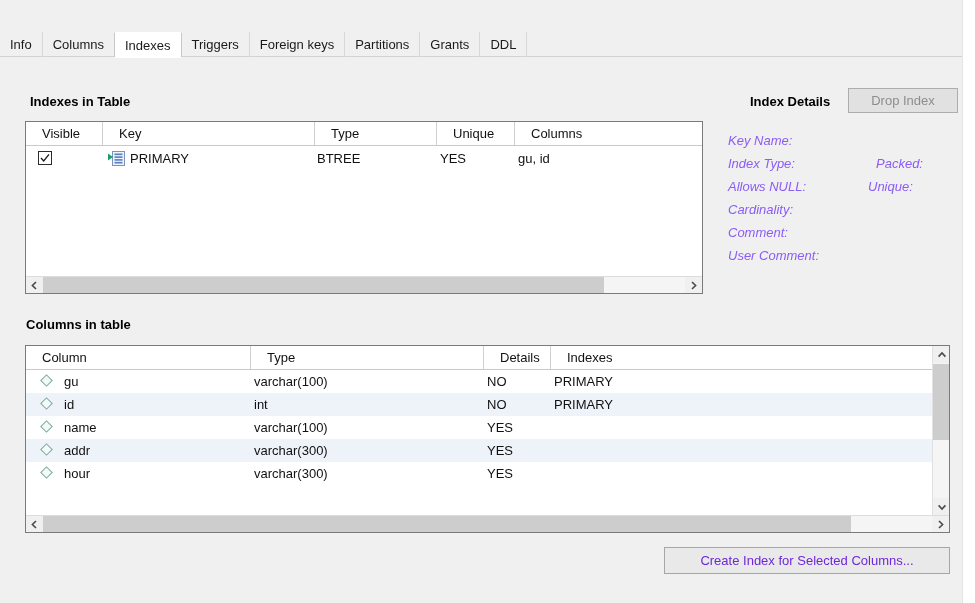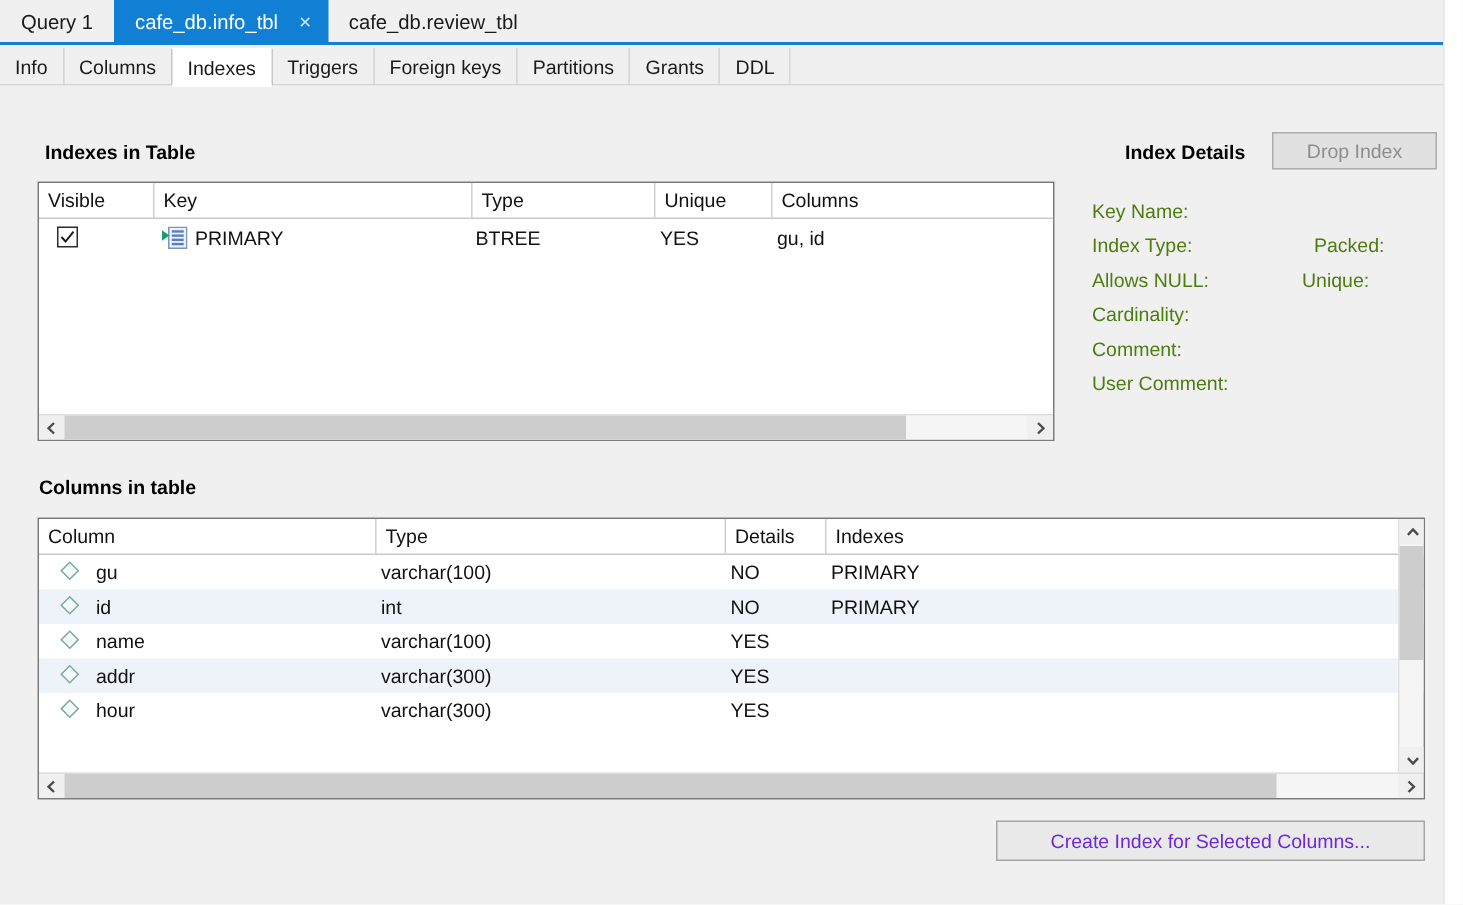--- a/index.html
+++ b/index.html
@@ -145,21 +145,21 @@
     border-bottom: 1px solid #c9c9c9;
     box-sizing: border-box;
   }
   .th {
     position: absolute;
     top: 0;
     height: 23px;
     line-height: 23px;
     font-size: 13px;
     color: #111;
-    padding-left: 6px;
+    padding-left: 16px;
     box-sizing: border-box;
     border-left: 1px solid #d0d0d0;
     white-space: nowrap;
     cursor: default;
   }
   .th.noline { border-left: none; }
 
   .row {
     position: relative;
     height: 23px;
@@ -231,23 +231,24 @@
     background: #f5f5f5;
     box-sizing: border-box;
     border-left: 1px solid #e1e1e1;
   }
   .vthumb { position: absolute; left: 0; width: 16px; background: #cdcdcd; }
 
   
   .details-label {
     position: absolute;
     font-size: 13px;
-    color: #4d7c0f;
+    color: #8b5cf6;
     white-space: nowrap;
     cursor: default;
+    font-style: italic;
   }
   .btn {
     position: absolute;
     box-sizing: border-box;
     font-family: "Liberation Sans", sans-serif;
     font-size: 13px;
     text-align: center;
     cursor: default;
     border: 1px solid #adadad;
     background: #e1e1e1;
@@ -258,32 +259,20 @@
     background: #e9e9e9;
     border: 1px solid #a6a6a6;
     color: #6d28d9;
   }
 </style>
 </head>
 <body>
 
 <div id="app">
 
-  <div class="tabstrip">
-    <div class="etab">
-      <span>Query 1</span>
-    </div>
-    <div class="etab active">
-      <span>cafe_db.info_tbl</span>
-      <span class="tabclose">×</span>
-    </div>
-    <div class="etab">
-      <span>cafe_db.review_tbl</span>
-    </div>
-  </div>
 
   <div class="subtabs">
     <div class="stab first">
       <span>Info</span>
     </div>
     <div class="stab">
       <span>Columns</span>
     </div>
     <div class="stab active">
       <span>Indexes</span>

